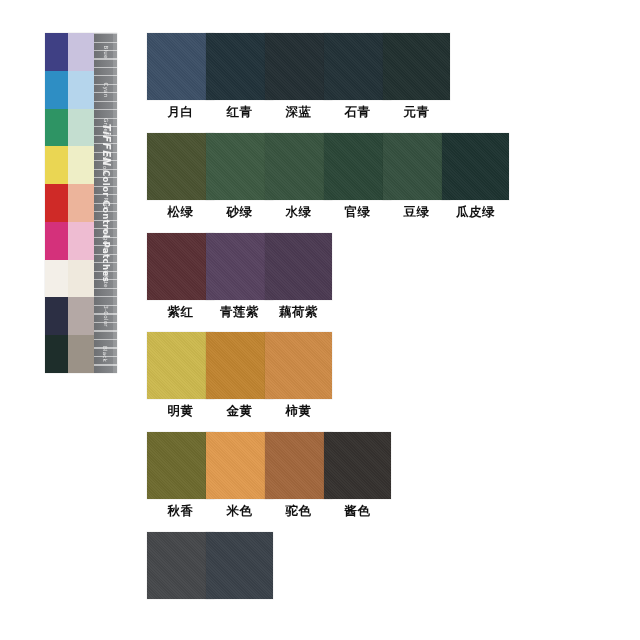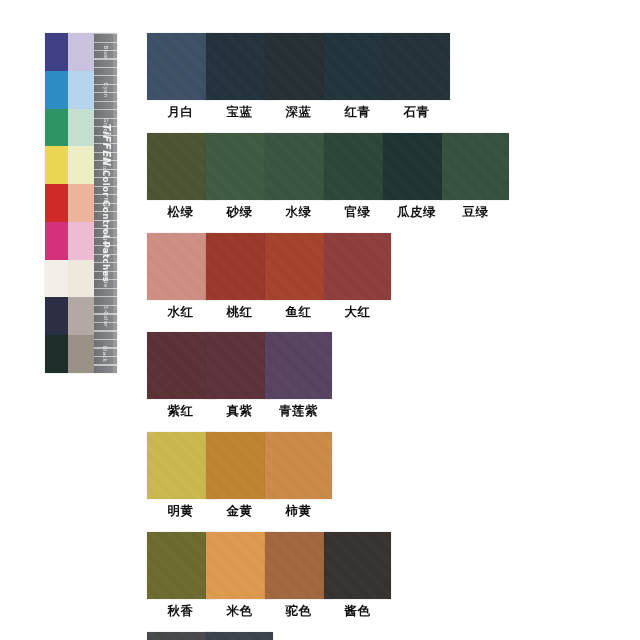--- a/index.html
+++ b/index.html
@@ -225,93 +225,75 @@
     </div>
   </div>
 
   <div id="swatch-grid">
       <div class="swatch-row">
         <div class="swatch-cell">
           <div class="swatch-chip" style="background: rgb(60, 79, 102);"></div>
           <div class="swatch-label">月白</div>
         </div>
         <div class="swatch-cell">
-          <div class="swatch-chip" style="background: rgb(33, 49, 60);"></div>
-          <div class="swatch-label">宝蓝</div>
+          <div class="swatch-chip" style="background: rgb(33, 50, 58);"></div>
+          <div class="swatch-label">红青</div>
         </div>
         <div class="swatch-cell">
           <div class="swatch-chip" style="background: rgb(35, 46, 51);"></div>
           <div class="swatch-label">深蓝</div>
         </div>
         <div class="swatch-cell">
-          <div class="swatch-chip" style="background: rgb(33, 50, 58);"></div>
-          <div class="swatch-label">红青</div>
-        </div>
-        <div class="swatch-cell">
           <div class="swatch-chip" style="background: rgb(34, 49, 55);"></div>
           <div class="swatch-label">石青</div>
         </div>
+        <div class="swatch-cell">
+          <div class="swatch-chip" style="background: rgb(33, 48, 47);"></div>
+          <div class="swatch-label">元青</div>
+        </div>
       </div>
       <div class="swatch-row">
         <div class="swatch-cell">
           <div class="swatch-chip" style="background: rgb(74, 83, 49);"></div>
           <div class="swatch-label">松绿</div>
         </div>
         <div class="swatch-cell">
           <div class="swatch-chip" style="background: rgb(61, 90, 66);"></div>
           <div class="swatch-label">砂绿</div>
         </div>
         <div class="swatch-cell">
           <div class="swatch-chip" style="background: rgb(56, 84, 63);"></div>
           <div class="swatch-label">水绿</div>
         </div>
         <div class="swatch-cell">
           <div class="swatch-chip" style="background: rgb(42, 70, 55);"></div>
           <div class="swatch-label">官绿</div>
         </div>
         <div class="swatch-cell">
+          <div class="swatch-chip" style="background: rgb(53, 80, 63);"></div>
+          <div class="swatch-label">豆绿</div>
+        </div>
+        <div class="swatch-cell">
           <div class="swatch-chip" style="background: rgb(29, 51, 48);"></div>
           <div class="swatch-label">瓜皮绿</div>
         </div>
-        <div class="swatch-cell">
-          <div class="swatch-chip" style="background: rgb(53, 80, 63);"></div>
-          <div class="swatch-label">豆绿</div>
-        </div>
-      </div>
-      <div class="swatch-row">
-        <div class="swatch-cell">
-          <div class="swatch-chip" style="background: rgb(208, 143, 131);"></div>
-          <div class="swatch-label">水红</div>
-        </div>
-        <div class="swatch-cell">
-          <div class="swatch-chip" style="background: rgb(155, 55, 41);"></div>
-          <div class="swatch-label">桃红</div>
-        </div>
-        <div class="swatch-cell">
-          <div class="swatch-chip" style="background: rgb(166, 65, 42);"></div>
-          <div class="swatch-label">鱼红</div>
-        </div>
-        <div class="swatch-cell">
-          <div class="swatch-chip" style="background: rgb(142, 60, 59);"></div>
-          <div class="swatch-label">大红</div>
-        </div>
       </div>
       <div class="swatch-row">
         <div class="swatch-cell">
           <div class="swatch-chip" style="background: rgb(90, 48, 53);"></div>
           <div class="swatch-label">紫红</div>
         </div>
         <div class="swatch-cell">
-          <div class="swatch-chip" style="background: rgb(92, 49, 57);"></div>
-          <div class="swatch-label">真紫</div>
-        </div>
-        <div class="swatch-cell">
           <div class="swatch-chip" style="background: rgb(87, 66, 95);"></div>
           <div class="swatch-label">青莲紫</div>
         </div>
+        <div class="swatch-cell">
+          <div class="swatch-chip" style="background: rgb(75, 58, 82);"></div>
+          <div class="swatch-label">藕荷紫</div>
+        </div>
       </div>
       <div class="swatch-row">
         <div class="swatch-cell">
           <div class="swatch-chip" style="background: rgb(204, 185, 78);"></div>
           <div class="swatch-label">明黄</div>
         </div>
         <div class="swatch-cell">
           <div class="swatch-chip" style="background: rgb(192, 132, 48);"></div>
           <div class="swatch-label">金黄</div>
         </div>

